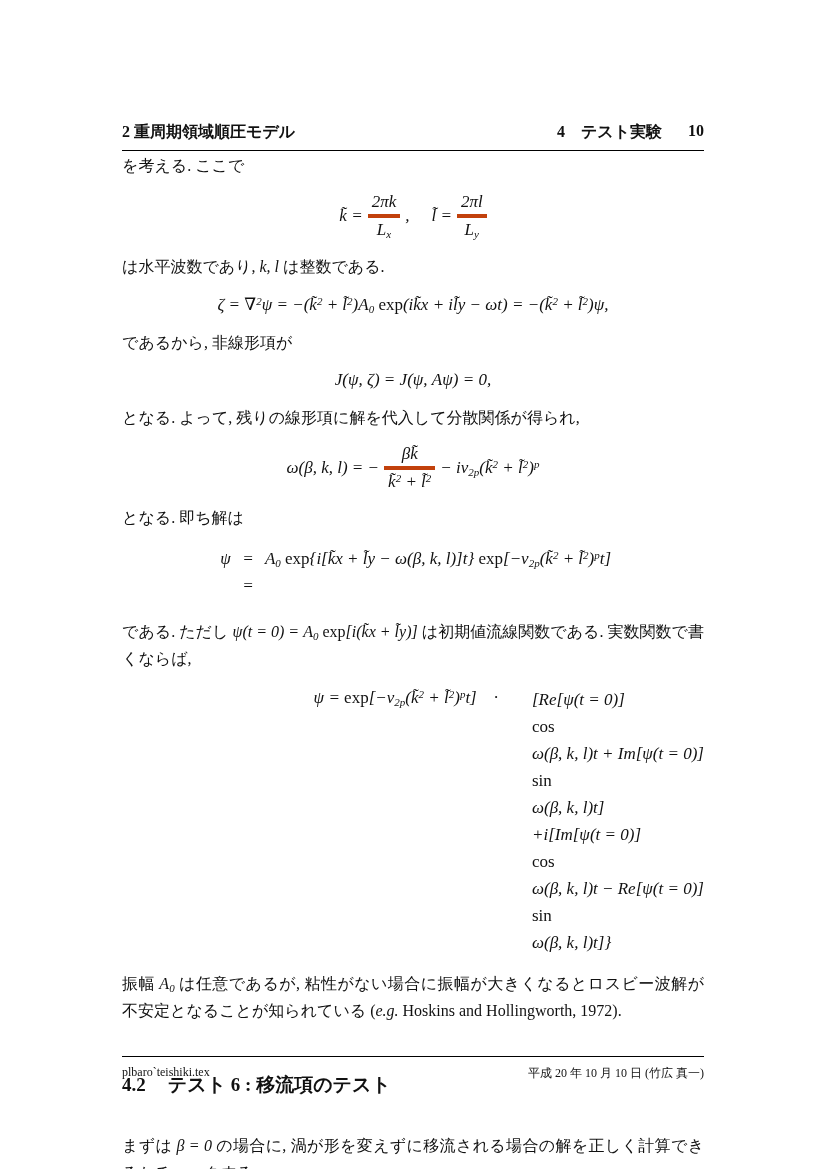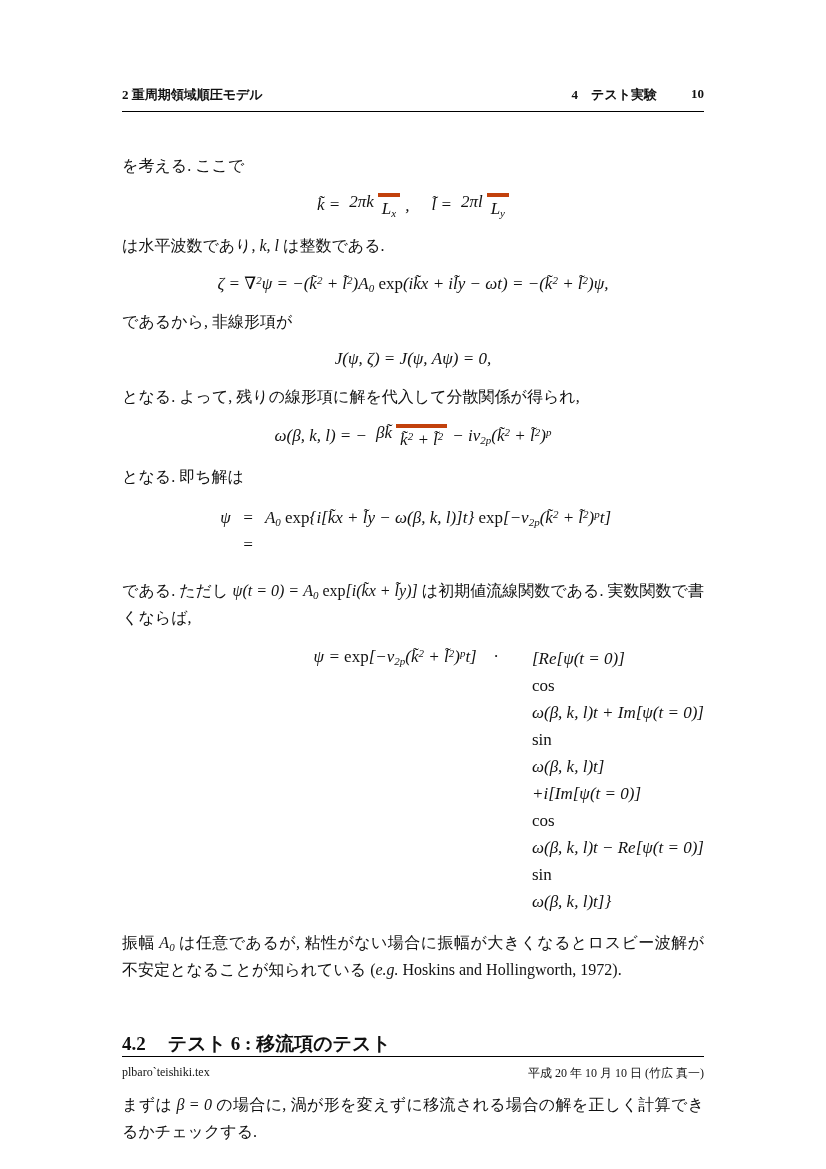--- a/index.html
+++ b/index.html
@@ -8,42 +8,42 @@
     font-family:"Liberation Serif","DejaVu Serif",serif;
     color:#111;
   }
   .page{position:relative;width:826px;height:1169px;background:#fff;overflow:hidden;}
 
   
   .header{
     position:absolute;top:86px;left:122px;width:582px;
     display:flex;justify-content:space-between;align-items:flex-end;
     border-bottom:1.5px solid #000;padding-bottom:7px;
-    font-weight:bold;font-size:13px;
+    font-weight:bold;font-size:16px;
   }
-  .header-right{display:flex;gap:34px;}
+  .header-right{display:flex;gap:26px;margin-top:36px;}
 
   
   .main{position:absolute;top:140px;left:122px;width:582px;}
 
   p.body-text{
     margin:10px 0;font-size:16px;line-height:27px;text-align:justify;
   }
 
   
   .eq{
     margin:14px 0;font-size:17px;font-style:italic;
     display:flex;justify-content:center;align-items:center;gap:5px;
     white-space:nowrap;
   }
   .eq .rm, .rm{font-style:normal;}
   sup{font-size:11px;vertical-align:5px;line-height:0;}
   sub{font-size:11px;vertical-align:-3px;line-height:0;}
 
-  .frac{display:inline-flex;flex-direction:row;text-align:center;vertical-align:middle;}
+  .frac{display:inline-flex;flex-direction:column;text-align:center;vertical-align:middle;}
   .frac .fnum{display:block;padding:0 4px 3px;line-height:1.05;}
   .frac .fden{display:block;border-top:4px solid #c2410c;padding:3px 4px 0;line-height:1.05;}
 
   
   .eq-align{display:block;text-align:center;}
   .aligntbl{display:inline-block;text-align:left;}
   .arow{display:flex;line-height:27px;}
   .alhs{display:inline-block;width:16px;text-align:right;}
   .arel{display:inline-block;width:34px;text-align:center;}
 

